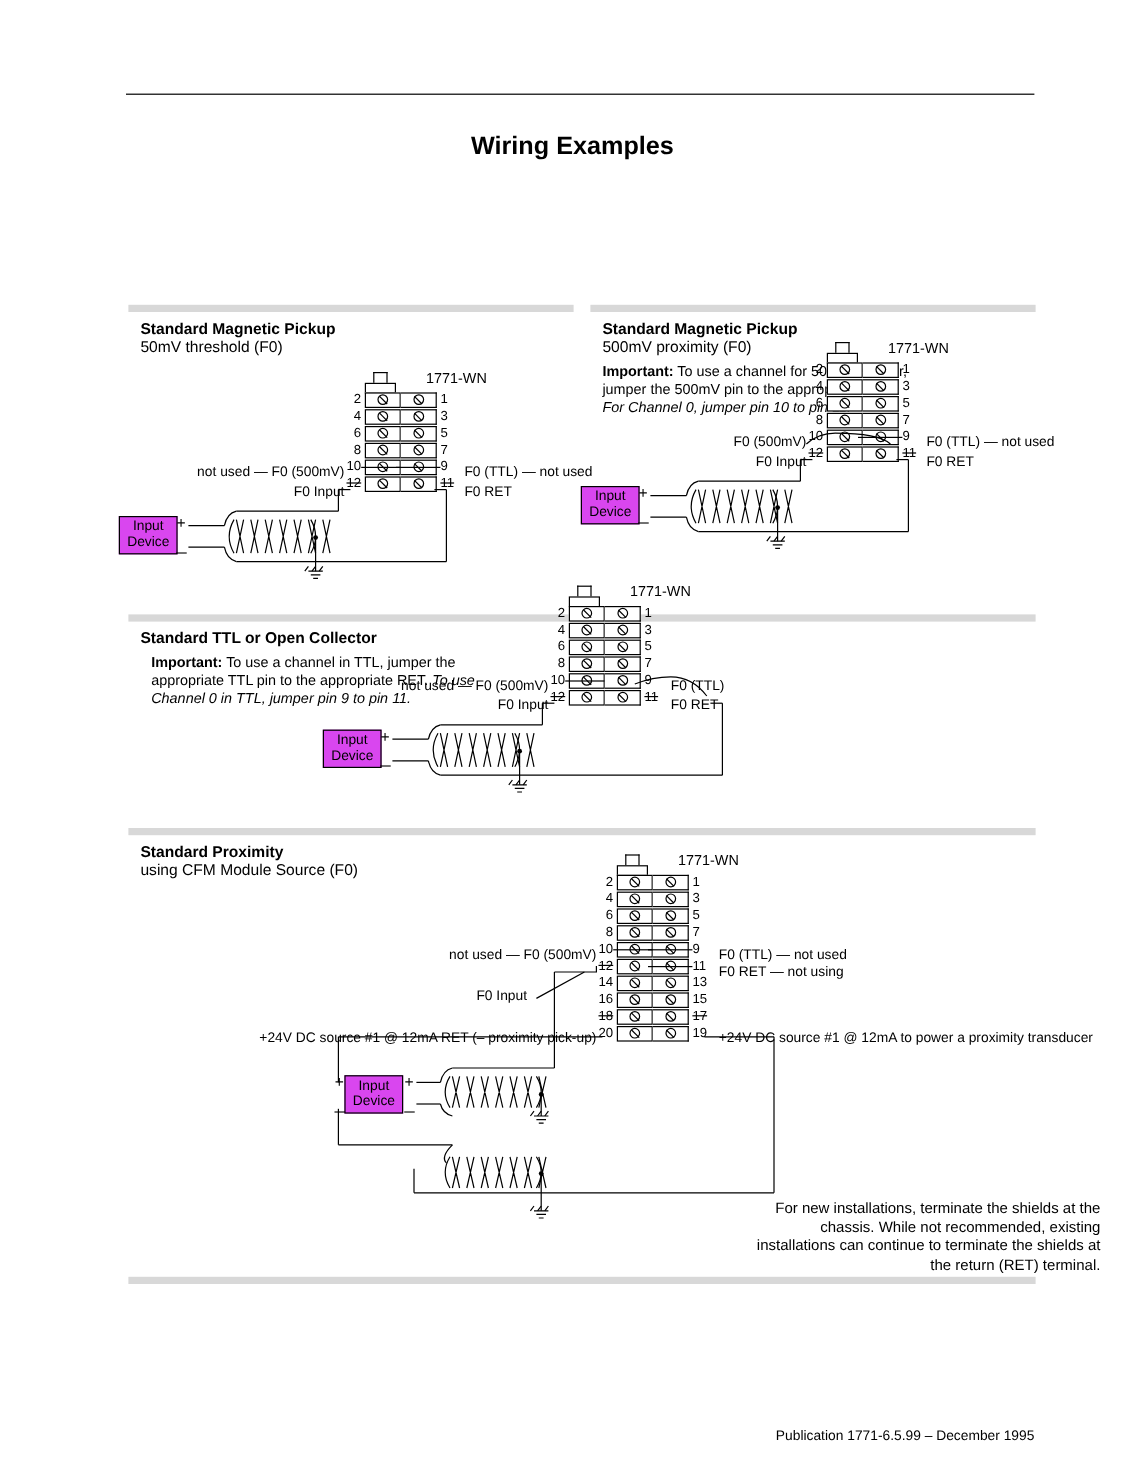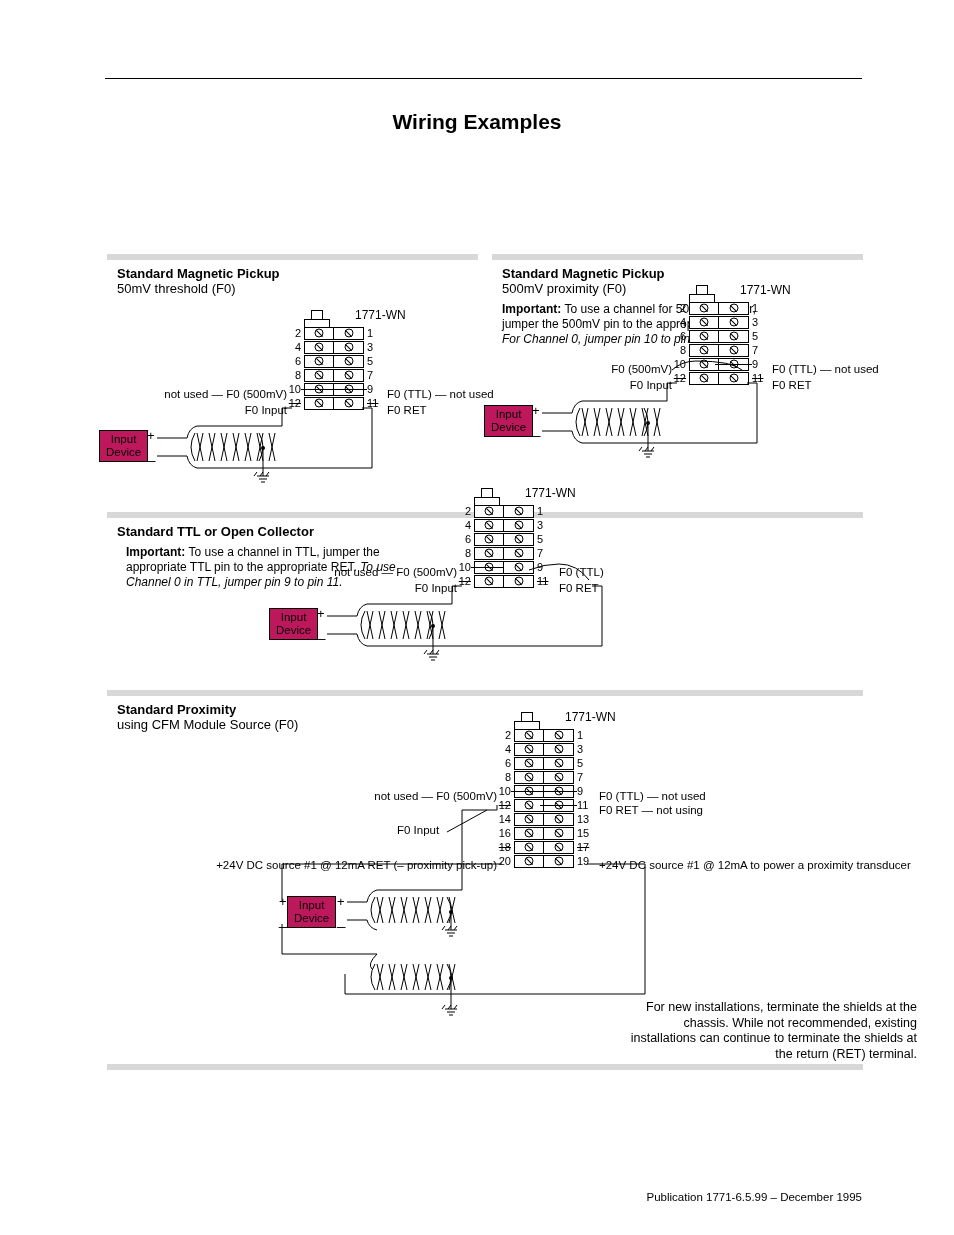--- a/index.html
+++ b/index.html
@@ -172,21 +172,21 @@
     white-space: nowrap;
   }
   .lbl-r { text-align: left; }
   .input-box {
     position: absolute;
     border: 1px solid #000;
     font-size: 11.5px;
     text-align: center;
     padding: 2px 6px;
     line-height: 1.15;
-    background: #be185d;
+    background: #d946ef;
   }
   .plus {
     position: absolute;
     font-size: 13px;
   }
   .minus {
     position: absolute;
     font-size: 15px;
   }
   svg.wire {

